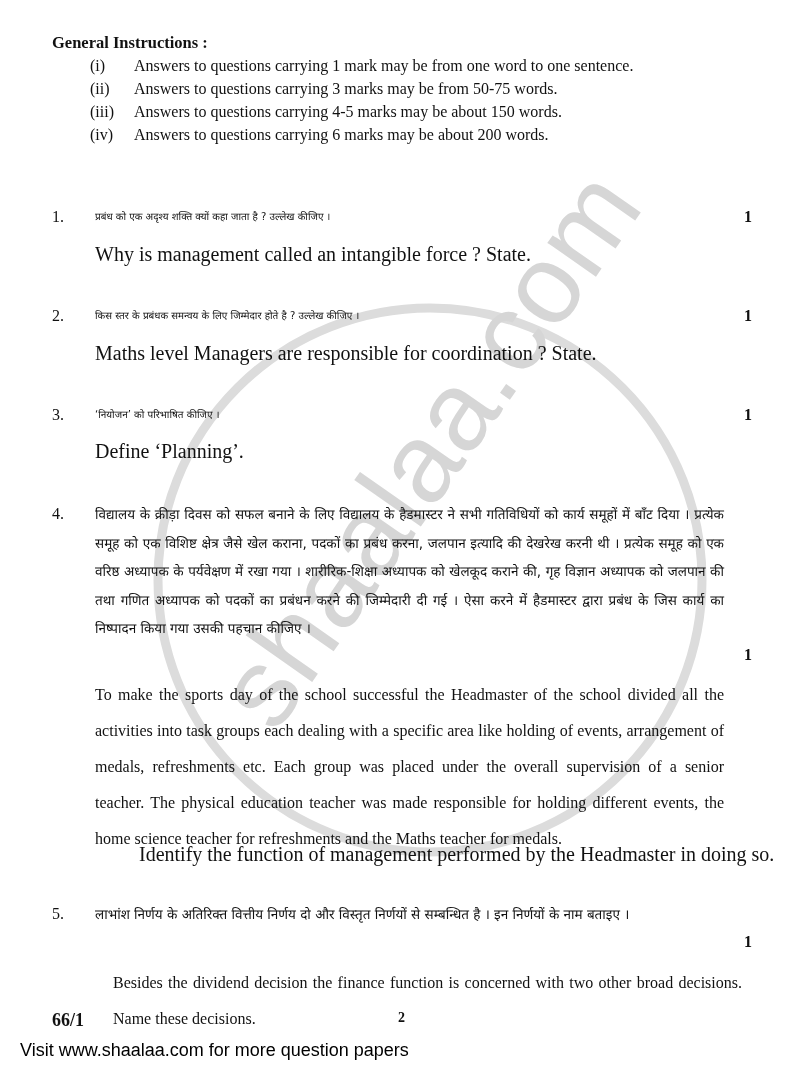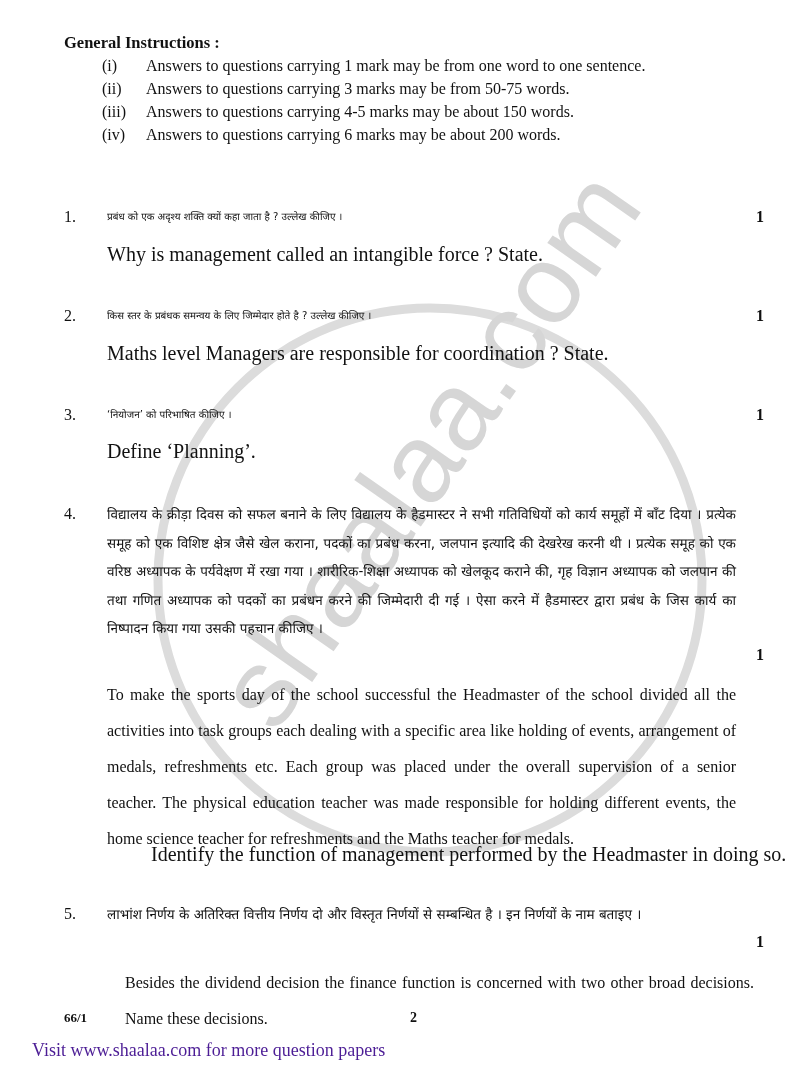--- a/index.html
+++ b/index.html
@@ -1,37 +1,37 @@
 <!DOCTYPE html>
 <html><head>
 <meta charset="utf-8">
 <style>
   html, body { margin: 0; padding: 0; background: #ffffff; }
   body {
     width: 800px; height: 1079px; position: relative; overflow: hidden;
     font-family: "Liberation Serif", "DejaVu Serif", serif; color: #111;
   }
   .watermark { position: absolute; left: 0; top: 0; width: 800px; height: 1079px; pointer-events: none; z-index: 0; }
-  .page { position: absolute; left: 12px; top: 0; width: 640px; height: 1079px; z-index: 1; }
+  .page { position: absolute; left: 0; top: 0; width: 640px; height: 1079px; z-index: 1; }
   .abs { position: absolute; white-space: nowrap; }
   .gi-title { left: 52px; top: 33px; font-weight: bold; font-size: 16.5px; }
   .instr { left: 90px; font-size: 16px; }
   .instr .num { display: inline-block; width: 44px; }
   .qnum { left: 52px; font-size: 16px; }
   .qtext { left: 95px; font-size: 20px; }
   .mark { left: 744px; font-weight: bold; font-size: 16px; }
   .para {
     position: absolute; left: 95px; width: 629px; font-size: 16px;
     line-height: 36px; text-align: justify; text-align-last: left;
   }
   .hindi { font-family: "DejaVu Sans", sans-serif; font-size: 13.5px; line-height: 28.5px; }
   .hindi-single { font-family: "DejaVu Sans", sans-serif; font-size: 10px; }
-  .footer-code { left: 52px; top: 1010px; font-weight: bold; font-size: 13px; }
+  .footer-code { left: 52px; top: 1010px; font-weight: bold; font-size: 18px; }
   .footer-page { left: 398px; top: 1010px; font-weight: bold; font-size: 14px; }
-  .visit { left: 20px; top: 1040px; font-family: Liberation Serif, serif; font-size: 18px; color: #4c1d95; }
+  .visit { left: 20px; top: 1040px; font-family: Liberation Sans, sans-serif; font-size: 18px; color: #000000; }
 </style>
 </head>
 <body>
 
 <svg class="watermark" viewBox="0 0 800 1079" xmlns="http://www.w3.org/2000/svg">
   <circle cx="430" cy="580" r="272" fill="none" stroke="#dcdcdc" stroke-width="9"></circle>
   <text x="0" y="0" transform="translate(275,735) rotate(-55)" font-family="Liberation Sans, sans-serif" font-size="112" fill="#d6d6d6" letter-spacing="1">shaalaa.com</text>
 </svg>
 
 <div class="page">

